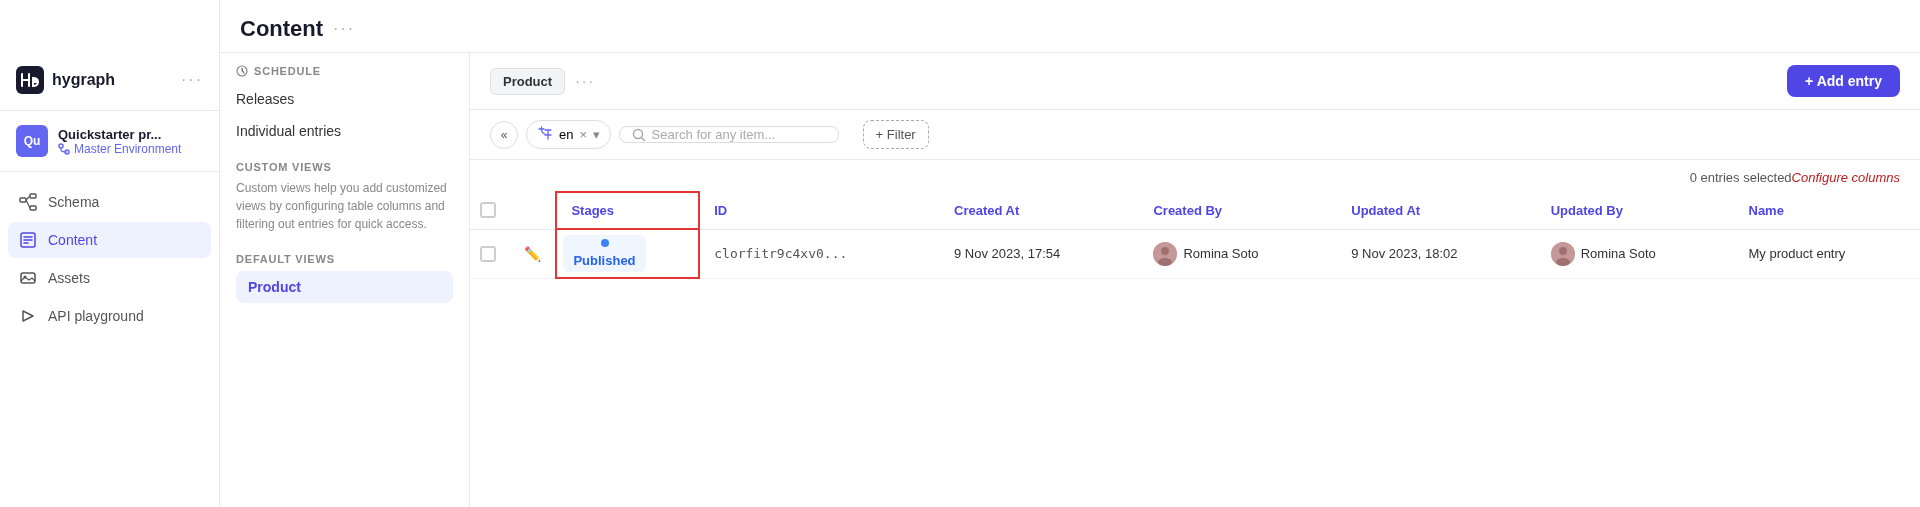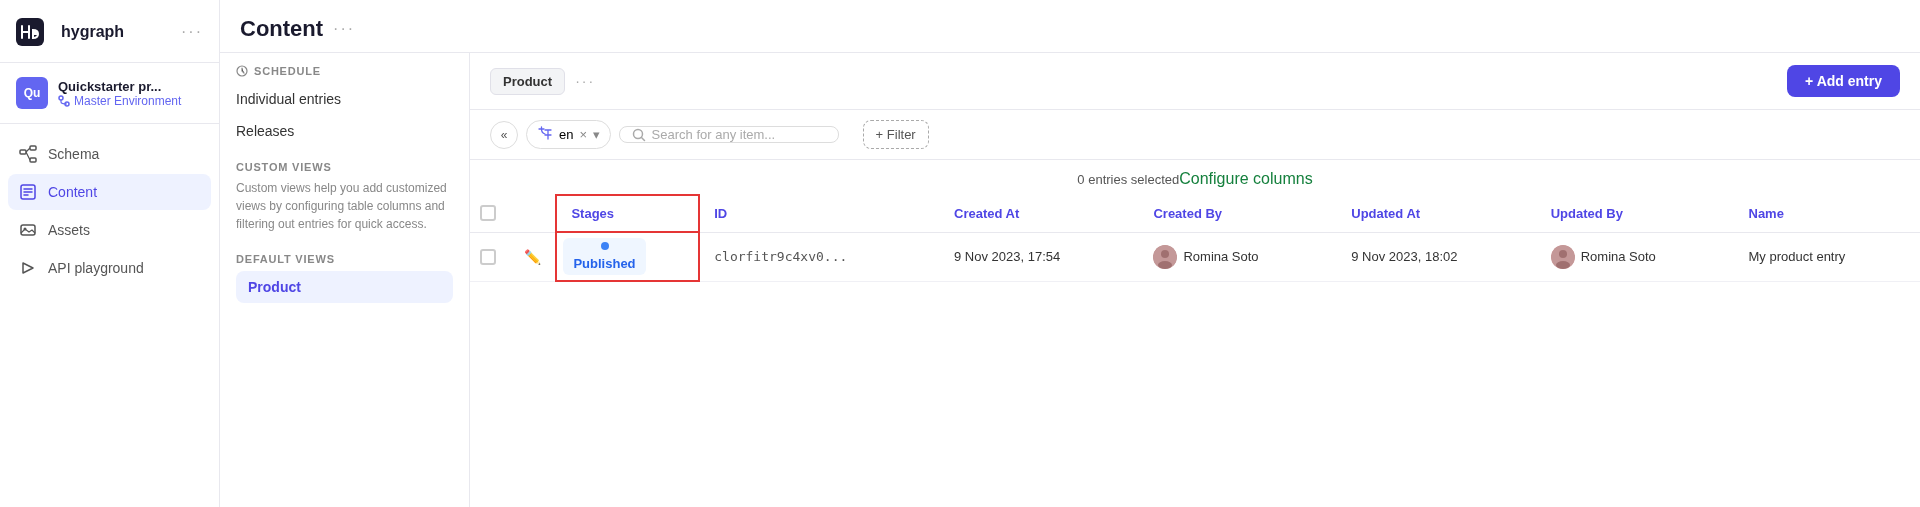--- a/index.html
+++ b/index.html
@@ -11,23 +11,24 @@
       min-width: 220px;
       background: #fff;
       border-right: 1px solid #e8e8ee;
       display: flex;
       flex-direction: column;
       padding: 0;
     }
     .sidebar-logo {
       display: flex;
       align-items: center;
-      gap: 17px;
+      gap: 8px;
       padding: 18px 16px 16px;
       border-bottom: 1px solid #e8e8ee;
+      margin-top: 48px;
     }
     .logo-icon {
       width: 28px;
       height: 28px;
     }
     .logo-text {
       font-size: 16px;
       font-weight: 700;
       color: #1a1a2e;
     }
@@ -301,29 +302,30 @@
     
     .table-area {
       flex: 1;
       overflow: auto;
       background: #fff;
       padding: 0;
     }
     .table-meta {
       display: flex;
       align-items: center;
-      justify-content: center;
+      justify-content: flex-end;
       padding: 10px 20px 6px;
       font-size: 13px;
       color: #555;
     }
     .configure-cols {
-      color: #15803d;
-      font-size: 16px;
-      cursor: pointer;
+      color: #b91c1c;
+      font-size: 13px;
+      cursor: pointer;
+      font-style: italic;
     }
     table {
       width: 100%;
       border-collapse: collapse;
       font-size: 13px;
     }
     thead th {
       text-align: left;
       padding: 10px 14px;
       font-size: 13px;
@@ -510,22 +512,22 @@
   <div class="content-layout">
 
     <div class="content-left">
       <div class="schedule-header">
         <svg width="12" height="12" viewBox="0 0 12 12">
           <circle cx="6" cy="6" r="5" fill="none" stroke="#888" stroke-width="1.2"></circle>
           <path d="M6 3 L6 6 L8 8" stroke="#888" stroke-width="1.2" stroke-linecap="round"></path>
         </svg>
         <span>SCHEDULE</span>
       </div>
+      <div class="sub-nav-item">Releases</div>
       <div class="sub-nav-item">Individual entries</div>
-      <div class="sub-nav-item">Releases</div>
 
       <div class="custom-views-header">CUSTOM VIEWS</div>
       <div class="custom-views-desc">Custom views help you add customized views by configuring table columns and filtering out entries for quick access.</div>
 
       <div class="default-views-header">DEFAULT VIEWS</div>
       <div class="default-view-item">Product</div>
     </div>
 
     <div class="right-panel">
 

